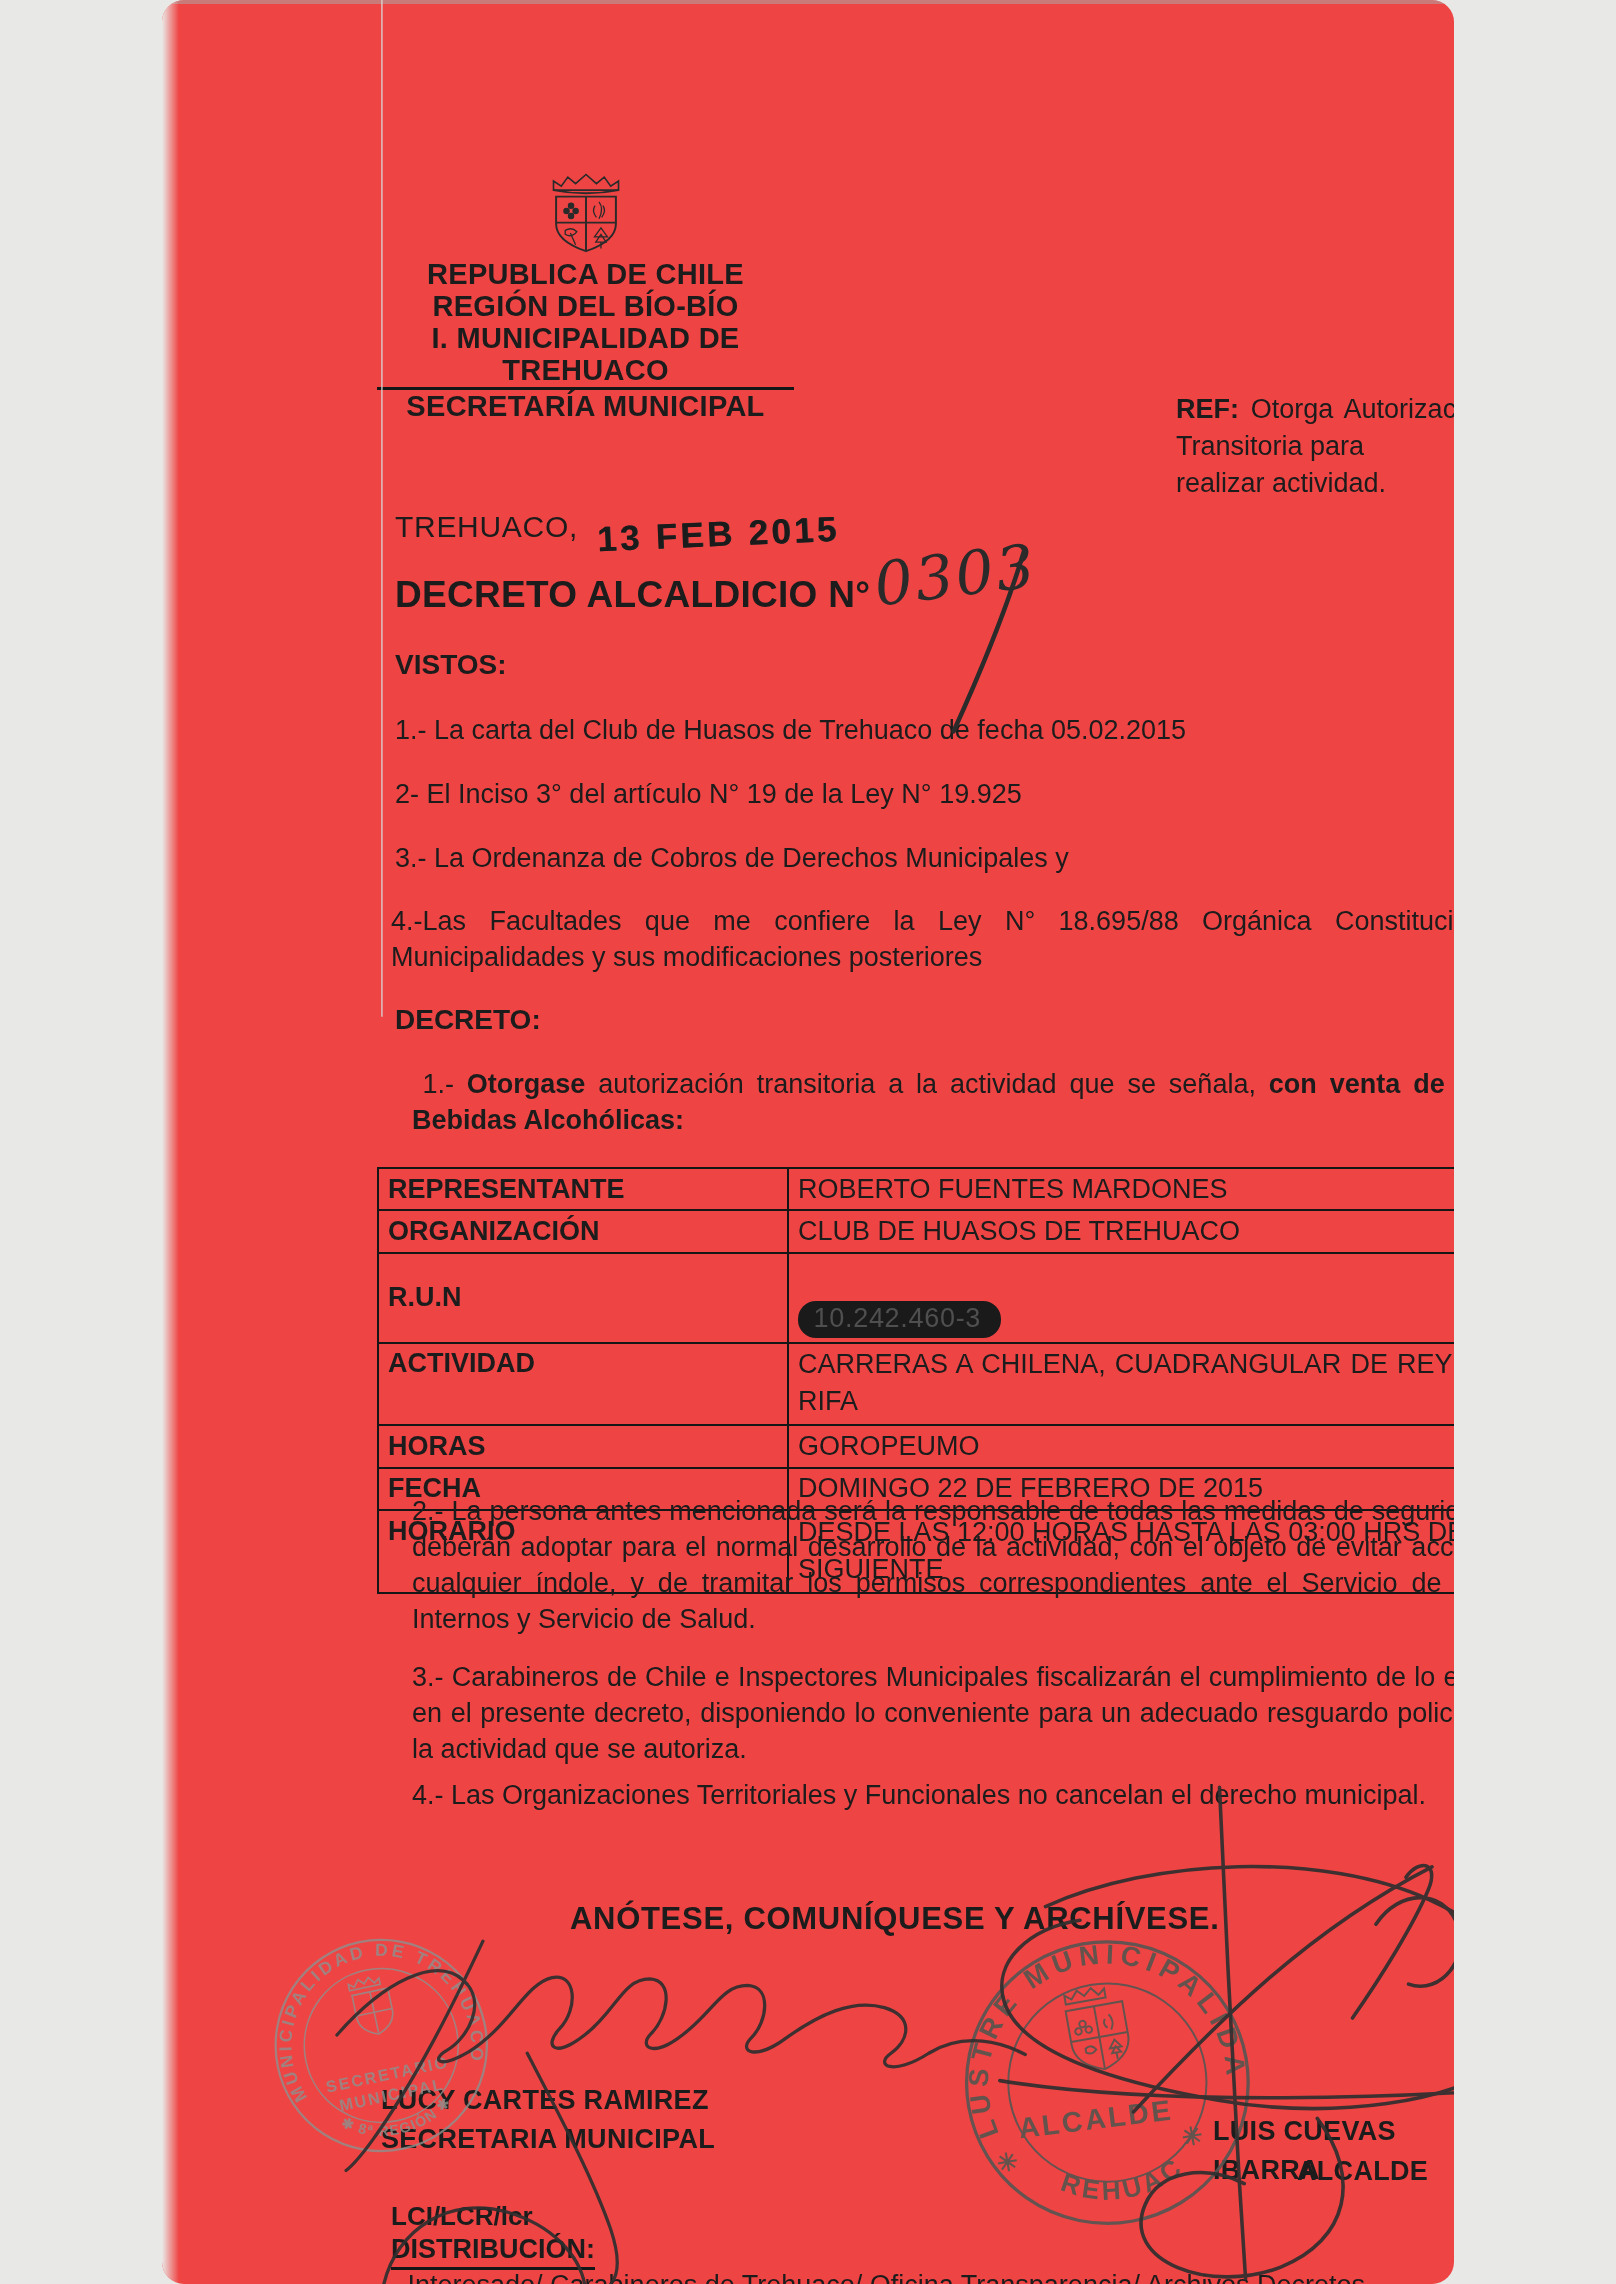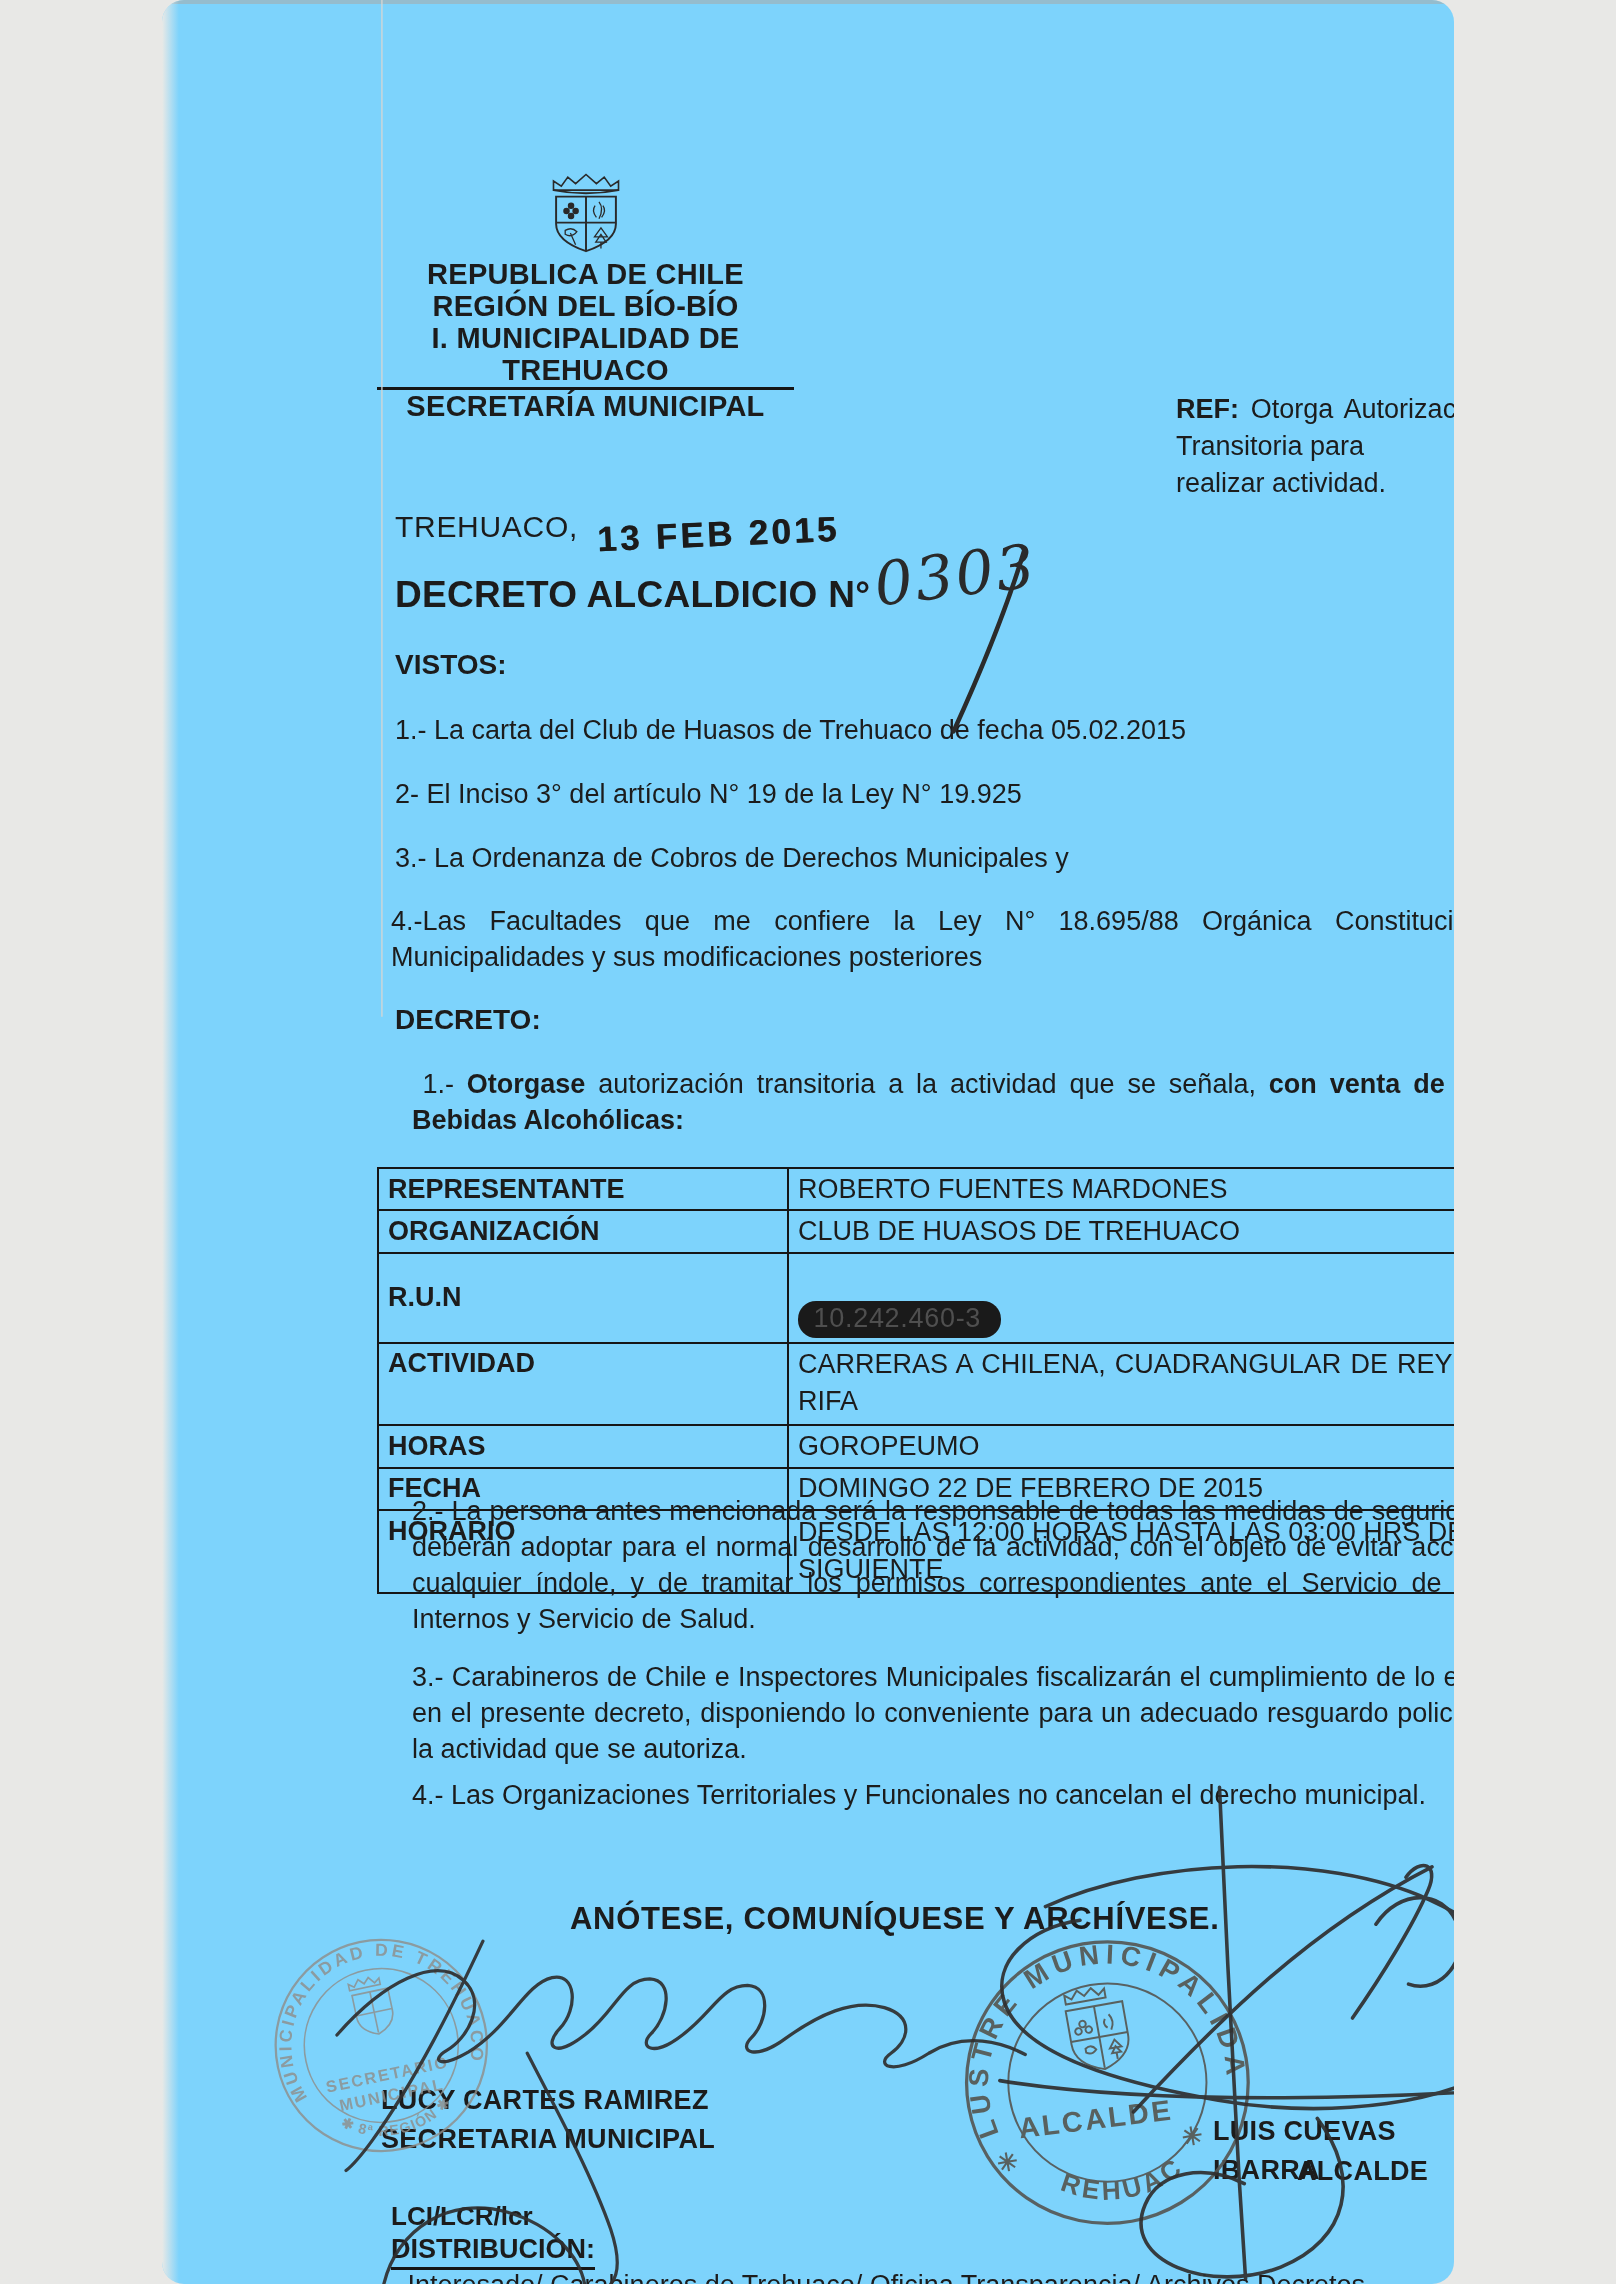--- a/index.html
+++ b/index.html
@@ -1,18 +1,18 @@
 <!DOCTYPE html>
 <html style="font-size:10.4px"><head>
 <meta charset="utf-8">
 <style>
   html,body{margin:0;padding:0;background:#e8e8e6;}
   #page{
     position:relative;width:1292px;height:2284px;margin:0 auto;
-    background:#7dd3fc;overflow:hidden;
+    background:#ef4444;overflow:hidden;
     font-family:"Liberation Sans",sans-serif;color:#1c1c1c;border-radius:22px;
   }
   .abs{position:absolute;}
   .top-edge{left:0;top:0;width:1617px;height:3.9px;background:#a9a9a6;opacity:.55;}
   .left-vignette{left:0;top:0;width:17px;height:2284px;
     background:linear-gradient(to right,#e9e9e6,rgba(248,248,246,0));}
   
   .letterhead{left:215px;top:258px;width:417px;text-align:center;
     font-weight:bold;font-size:29px;line-height:32px;letter-spacing:0.3px;}
   .letterhead .muni{display:inline-block;border-bottom:3.3px solid #161616;padding-bottom:1.3px;}

